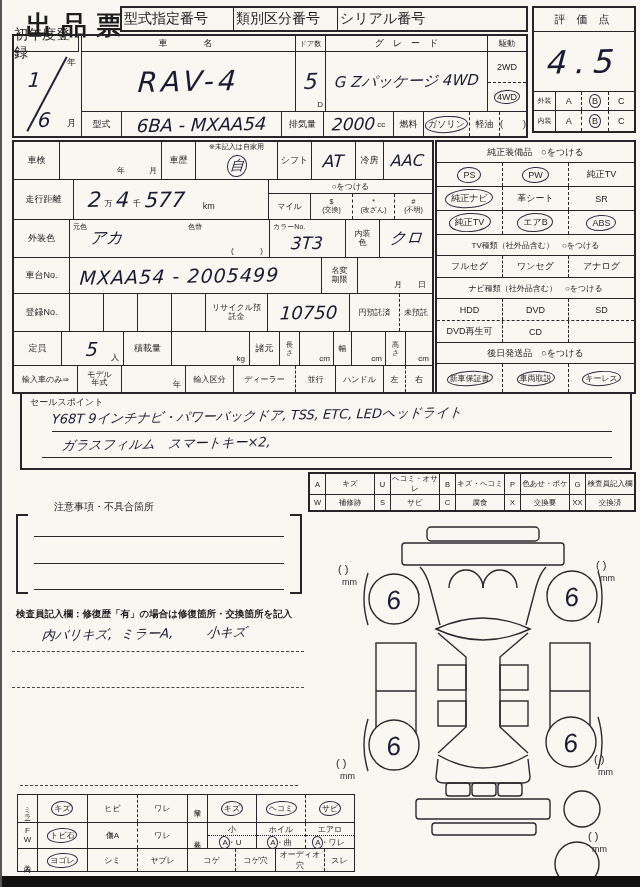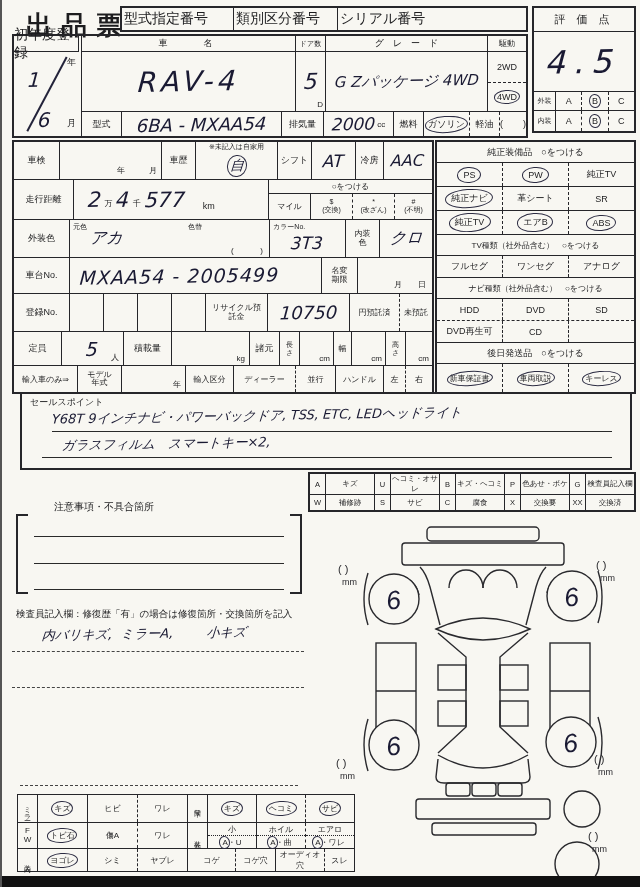--- a/index.html
+++ b/index.html
@@ -343,21 +343,21 @@
     </div>
   </div>
 
   <div class="abs s10" style="left:52px;top:500px">注意事項・不具合箇所</div>
   <div class="abs" style="left:14px;top:514px;width:12px;height:80px;border-left:2px solid #26262a;border-top:2px solid #26262a;border-bottom:2px solid #26262a"></div>
   <div class="abs" style="left:288px;top:514px;width:12px;height:80px;border-right:2px solid #26262a;border-top:2px solid #26262a;border-bottom:2px solid #26262a"></div>
   <div class="abs" style="left:32px;top:522px;width:250px;height:15px;border-bottom:1.4px solid #2a2a2a"></div>
   <div class="abs" style="left:32px;top:549px;width:250px;height:15px;border-bottom:1.4px solid #2a2a2a"></div>
   <div class="abs" style="left:32px;top:575px;width:250px;height:15px;border-bottom:1.4px solid #2a2a2a"></div>
 
-  <div class="abs" style="left:14px;top:608px;font-size:9.5px;font-weight:normal">検査員記入欄：修復歴「有」の場合は修復箇所・交換箇所を記入</div>
+  <div class="abs" style="left:14px;top:608px;font-size:9.5px;font-weight:bold">検査員記入欄：修復歴「有」の場合は修復箇所・交換箇所を記入</div>
   <div class="abs" style="left:10px;top:624px;width:292px;height:28px;border-bottom:1.4px dashed #444">
     <span class="hw pre" style="font-size:13px;margin-left:30px">内バリキズ,  ミラーA,        小キズ</span>
   </div>
   <div class="abs" style="left:10px;top:664px;width:292px;height:24px;border-bottom:1.4px dashed #444"></div>
   <div class="abs" style="left:18px;top:762px;width:278px;height:24px;border-bottom:1.4px dashed #444"></div>
 
   <svg class="abs" style="left:330px;top:515px" width="305" height="372" viewBox="0 0 305 372">
     <g stroke="#2a2a2e" stroke-width="1.4" fill="none">
 
       <rect x="95" y="12" width="112" height="14" rx="4"></rect>

